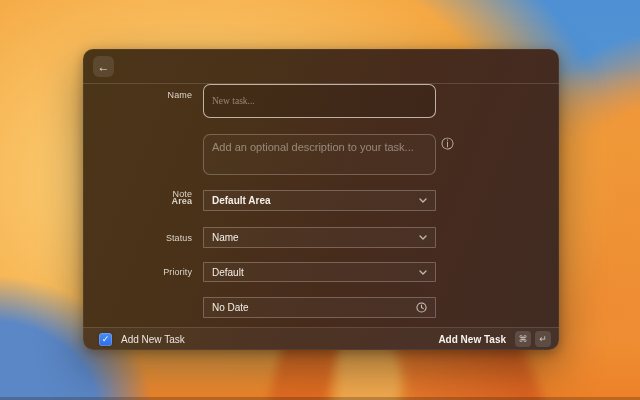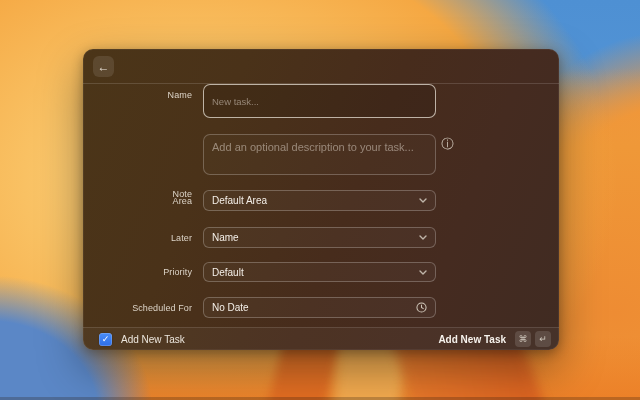--- a/index.html
+++ b/index.html
@@ -37,50 +37,50 @@
     border-bottom:1px solid rgba(255,255,255,0.14); }
   .back-btn { position:absolute; left:10px; top:7px; width:21px; height:21px;
     border-radius:6px; background:rgba(255,255,255,0.10);
     display:flex; align-items:center; justify-content:center;
     color:#ece5db; font-size:12px; line-height:1; cursor:pointer; }
 
   
   .row { position:absolute; left:0; right:0; }
   .row-name      { top:35px;  height:21px; }
   .row-note      { top:85px;  height:41px; }
-  .row-area      { top:141px; height:21px; }
+  .row-area      { top:141px; height:21px;font-weight:bold; }
   .row-status    { top:178px; height:21px; }
   .row-priority  { top:213px; height:20px; }
   .row-scheduled { top:248px; height:21px; }
 
   .field-label { position:absolute; left:0; top:50%; transform:translateY(-50%);
     width:109px; text-align:right; font-size:9px; color:#ddd5c9; letter-spacing:.1px; }
   .row-note .field-label { top:12px;margin-top:48px; }
 
   .ctrl { position:absolute; left:120px; top:0; width:233px; height:100%; }
 
   .name-input {
     width:100%; height:100%; border:1.5px solid rgba(238,231,221,0.72);
     border-radius:7px; background:rgba(0,0,0,0.10);
     color:#f2ede6; font-size:9.5px; padding:16px 8px; outline:none;
-    font-family:Liberation Sans, sans-serif;
+    font-family:Liberation Serif, serif;
   }
   .name-input::placeholder { color:rgba(216,206,194,0.55); }
 
   .note-area {
     width:100%; height:100%; border:1px solid rgba(255,255,255,0.24);
     border-radius:7px; background:rgba(255,255,255,0.02);
     color:#f2ede6; font-size:11px; padding:6px 8px; outline:none; resize:none;
     font-family:"Liberation Sans", sans-serif;
   }
   .note-area::placeholder { color:rgba(216,206,194,0.55); }
 
   .select {
     width:100%; height:100%; border:1px solid rgba(255,255,255,0.24);
-    border-radius:6px; background:rgba(255,255,255,0.03);
+    border-radius:1px; background:rgba(255,255,255,0.03);
     display:flex; align-items:center; padding:0 8px; cursor:pointer;
     color:#f4efe8; font-size:10px;
   }
   .select .sel-value { flex:1; }
   .select svg { flex:none; }
 
   .info-icon { position:absolute; left:358px; top:4px; width:13px; height:13px;
     color:#cfc6b9; font-size:12.5px; line-height:13px; text-align:center; }
 
   
@@ -141,21 +141,21 @@
         <div class="select">
           <span class="sel-value">Default Area</span>
           <svg width="8" height="5" viewBox="0 0 8 5">
             <polyline points="1,1 4,4 7,1" fill="none" stroke="#bfb5a9" stroke-width="1.4" stroke-linecap="round" stroke-linejoin="round"></polyline>
           </svg>
         </div>
       </div>
     </div>
 
     <div class="row row-status">
-      <div class="field-label">Later</div>
+      <div class="field-label">Status</div>
       <div class="ctrl">
         <div class="select">
           <span class="sel-value">Name</span>
           <svg width="8" height="5" viewBox="0 0 8 5">
             <polyline points="1,1 4,4 7,1" fill="none" stroke="#bfb5a9" stroke-width="1.4" stroke-linecap="round" stroke-linejoin="round"></polyline>
           </svg>
         </div>
       </div>
     </div>
 
@@ -165,21 +165,20 @@
         <div class="select">
           <span class="sel-value">Default</span>
           <svg width="8" height="5" viewBox="0 0 8 5">
             <polyline points="1,1 4,4 7,1" fill="none" stroke="#bfb5a9" stroke-width="1.4" stroke-linecap="round" stroke-linejoin="round"></polyline>
           </svg>
         </div>
       </div>
     </div>
 
     <div class="row row-scheduled">
-      <div class="field-label">Scheduled For</div>
       <div class="ctrl">
         <div class="select">
           <span class="sel-value">No Date</span>
           <svg width="11" height="11" viewBox="0 0 12 12">
             <circle cx="6" cy="6" r="5" fill="none" stroke="#cfc6b9" stroke-width="1.1"></circle>
             <polyline points="6,3.2 6,6 8,7.2" fill="none" stroke="#cfc6b9" stroke-width="1.1" stroke-linecap="round" stroke-linejoin="round"></polyline>
           </svg>
         </div>
       </div>
     </div>

